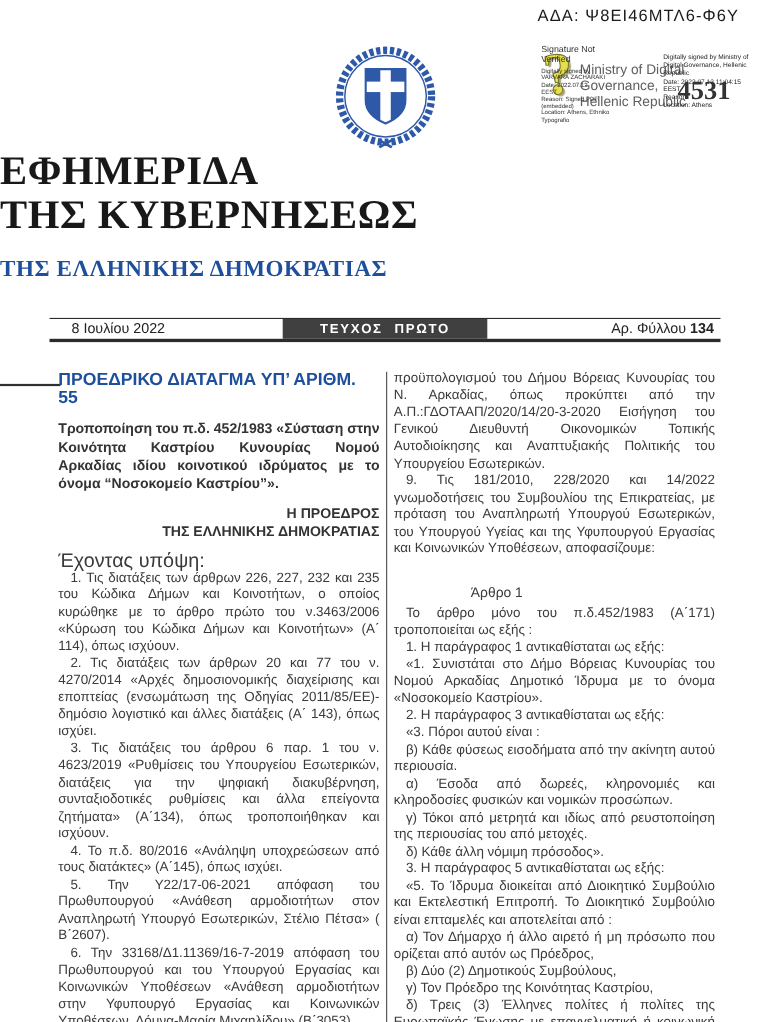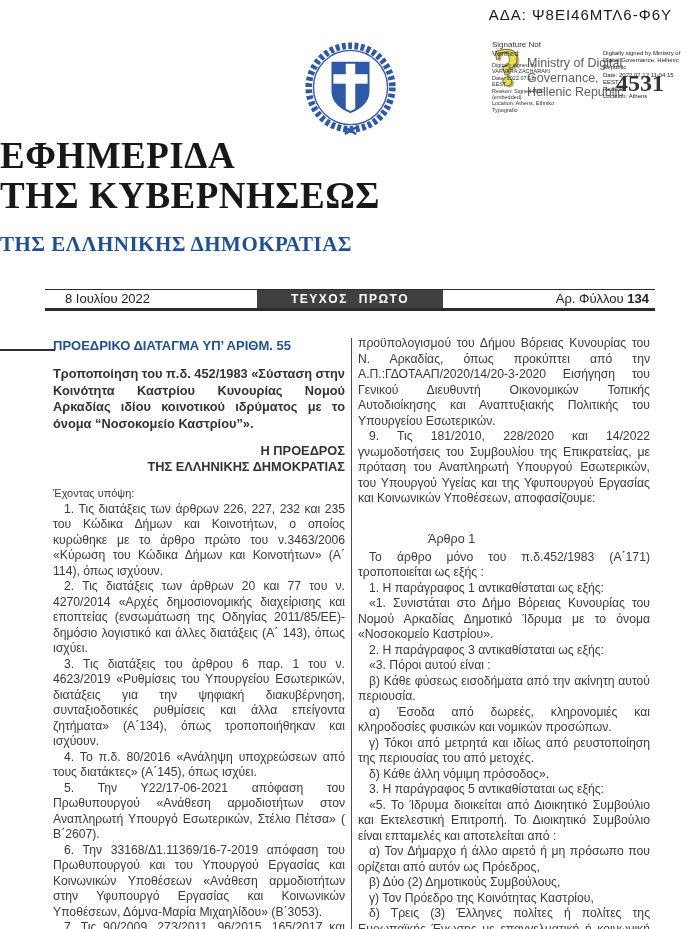--- a/index.html
+++ b/index.html
@@ -38,25 +38,25 @@
   .issue-sheet b { font-weight:bold; }
 
   
   .heading-tick { position:absolute; top:349px; left:0; width:55px; height:2px; background:#2f2f2f; }
   .columns { position:absolute; top:336px; left:53px; width:597px; display:flex; }
   .col { width:292px; }
   .col-divider { width:1px; background:#4a4a4a; margin:2px 6px 0 6px; align-self:stretch; }
 
   .p { font-size:12.2px; line-height:15.5px; text-align:justify; text-indent:11px; color:#3a3a3a; }
   .p-noindent { text-indent:0; }
-  .decree-heading { color:#1d4f9c; font-weight:bold; font-size:13px; line-height:16px; margin:2px 0 12px 0; }
+  .decree-heading { color:#1d4f9c; font-weight:bold; font-size:16px; line-height:16px; margin:2px 0 12px 0; }
   .summary { font-weight:bold; font-size:12.8px; line-height:16.5px; text-align:justify; margin-bottom:11px; color:#333; }
   .issuer { font-weight:bold; font-size:12.8px; line-height:16px; color:#333;text-align:right; }
   .issuer-block { margin-bottom:11px; }
-  .preamble { font-size:11px; line-height:15.5px; }
+  .preamble { font-size:18px; line-height:15.5px; }
   .article-heading { font-size:12.6px; line-height:16px; margin:24px 0 3px 70px; color:#3a3a3a; }
 </style>
 </head>
 <body>
 
 <div class="page">
 
   <div class="ada">ΑΔΑ: Ψ8ΕΙ46ΜΤΛ6-Φ6Υ</div>
 
   <div class="stamp-area">

